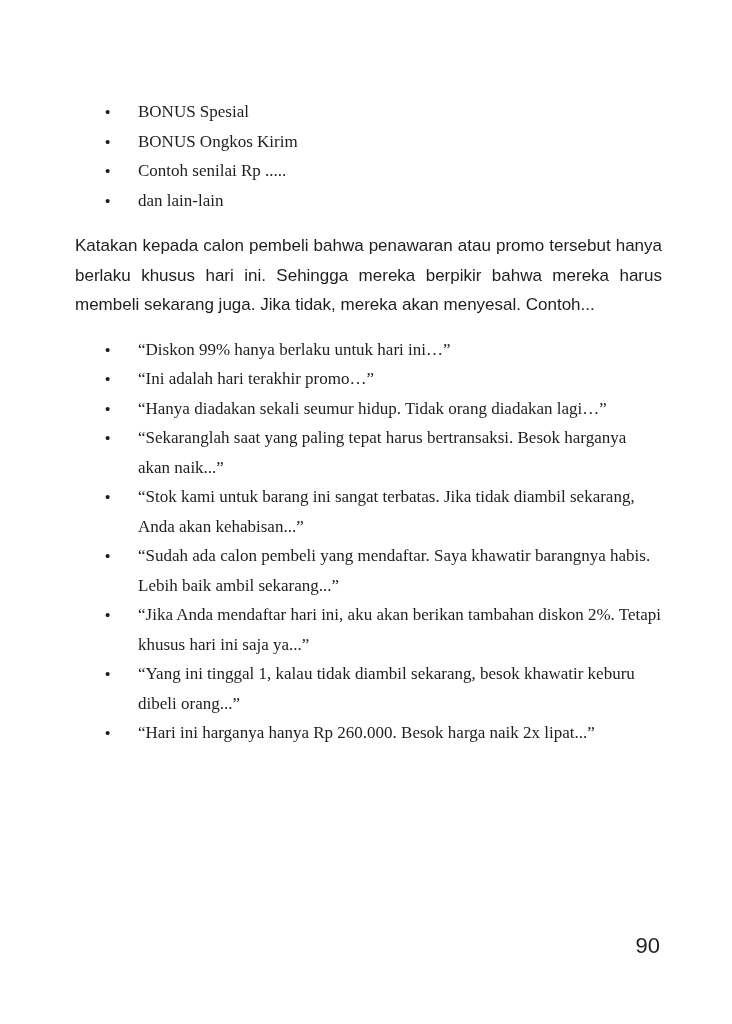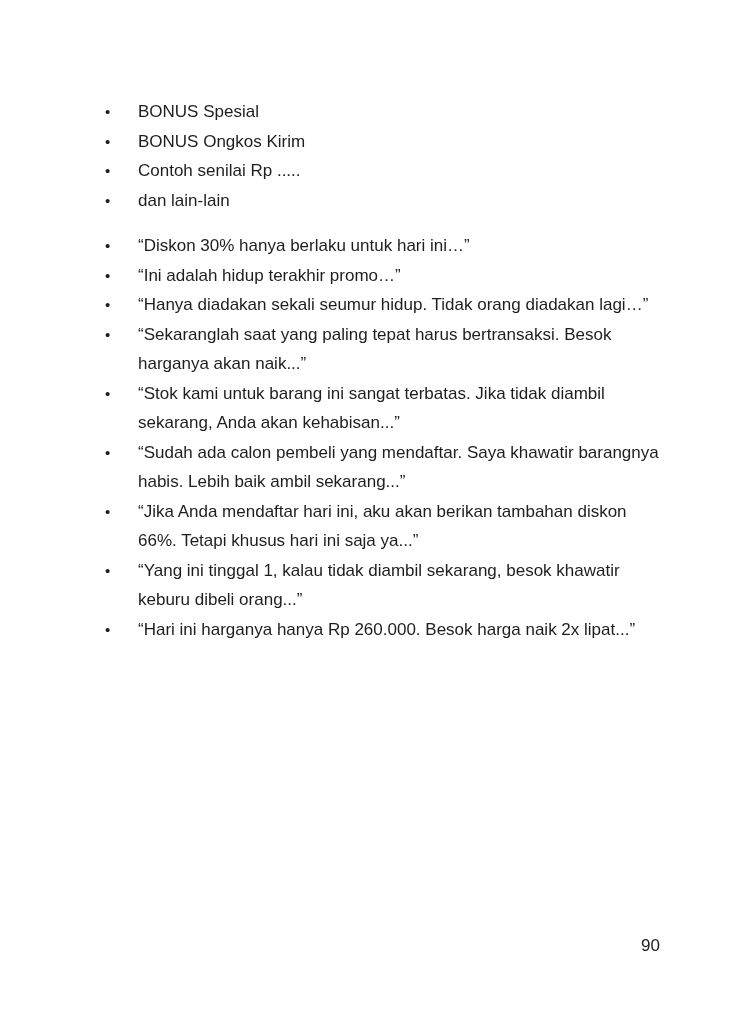--- a/index.html
+++ b/index.html
@@ -30,30 +30,31 @@
     display: flex;
     align-items: flex-start;
   }
   ul.bullet-list .bullet {
     width: 33px;
     flex: 0 0 33px;
     font-size: 15px;
   }
   ul.bullet-list .item-text {
     flex: 1 1 auto;
+    font-family: Liberation Serif, serif;
   }
   p.body-paragraph {
     text-align: justify;
     margin: 0 0 15px 0;
   }
   .page-footer {
     position: absolute;
     top: 931px;
     right: 72px;
-    font-size: 17px;
+    font-size: 22px;
     line-height: 29px;
     color: #1e1e1e;
   }
 </style>
 </head>
 <body>
 
 <div class="page">
   <div class="content">
 
@@ -69,49 +70,50 @@
         <li>
           <span class="bullet">•</span>
           <span class="item-text">Contoh senilai Rp .....</span>
         </li>
         <li>
           <span class="bullet">•</span>
           <span class="item-text">dan lain-lain</span>
         </li>
       </ul>
 
+    <p class="body-paragraph">Katakan kepada calon pembeli bahwa penawaran atau promo tersebut hanya berlaku khusus hari ini. Sehingga mereka berpikir bahwa mereka harus membeli sekarang juga. Jika tidak, mereka akan menyesal. Contoh...</p>
 
     <ul class="bullet-list">
         <li>
           <span class="bullet">•</span>
-          <span class="item-text">“Diskon 30% hanya berlaku untuk hari ini…”</span>
+          <span class="item-text">“Diskon 99% hanya berlaku untuk hari ini…”</span>
         </li>
         <li>
           <span class="bullet">•</span>
-          <span class="item-text">“Ini adalah hidup terakhir promo…”</span>
+          <span class="item-text">“Ini adalah hari terakhir promo…”</span>
         </li>
         <li>
           <span class="bullet">•</span>
           <span class="item-text">“Hanya diadakan sekali seumur hidup. Tidak orang diadakan lagi…”</span>
         </li>
         <li>
           <span class="bullet">•</span>
           <span class="item-text">“Sekaranglah saat yang paling tepat harus bertransaksi. Besok harganya akan naik...”</span>
         </li>
         <li>
           <span class="bullet">•</span>
           <span class="item-text">“Stok kami untuk barang ini sangat terbatas. Jika tidak diambil sekarang, Anda akan kehabisan...”</span>
         </li>
         <li>
           <span class="bullet">•</span>
           <span class="item-text">“Sudah ada calon pembeli yang mendaftar. Saya khawatir barangnya habis. Lebih baik ambil sekarang...”</span>
         </li>
         <li>
           <span class="bullet">•</span>
-          <span class="item-text">“Jika Anda mendaftar hari ini, aku akan berikan tambahan diskon 66%. Tetapi khusus hari ini saja ya...”</span>
+          <span class="item-text">“Jika Anda mendaftar hari ini, aku akan berikan tambahan diskon 2%. Tetapi khusus hari ini saja ya...”</span>
         </li>
         <li>
           <span class="bullet">•</span>
           <span class="item-text">“Yang ini tinggal 1, kalau tidak diambil sekarang, besok khawatir keburu dibeli orang...”</span>
         </li>
         <li>
           <span class="bullet">•</span>
           <span class="item-text">“Hari ini harganya hanya Rp 260.000. Besok harga naik 2x lipat...”</span>
         </li>
       </ul>

